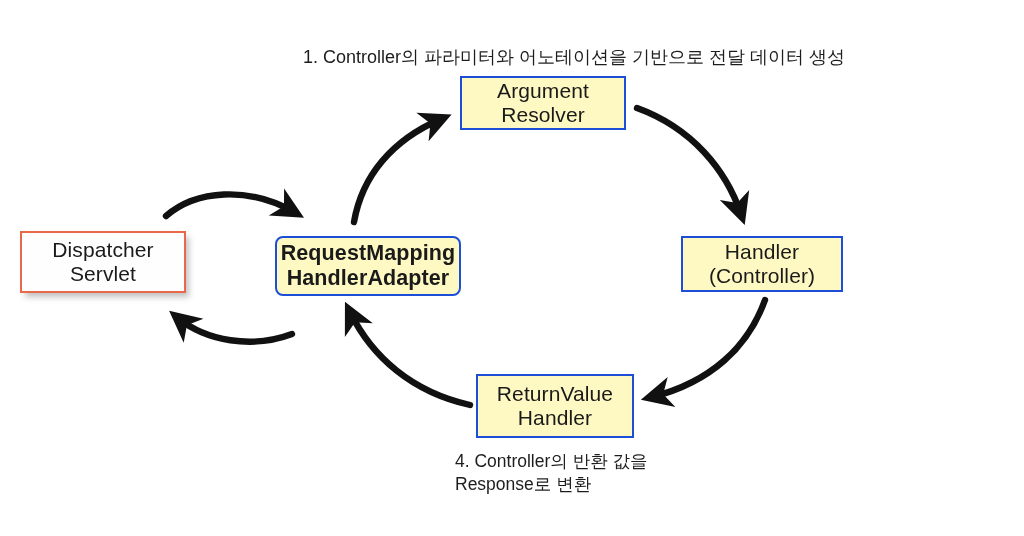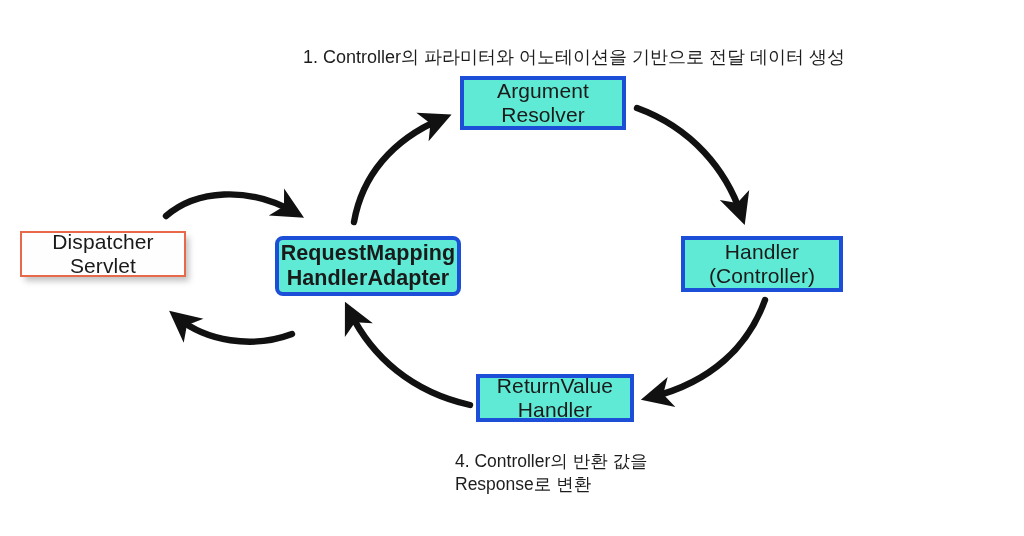--- a/index.html
+++ b/index.html
@@ -24,22 +24,22 @@
     top: 0;
     width: 1024px;
     height: 536px;
     pointer-events: none;
   }
 
   
   .node {
     position: absolute;
     box-sizing: border-box;
-    background: #5eead4;
-    border: 4px solid #1d4ed8;
+    background: #fef9c3;
+    border: 2px solid #1d4ed8;
     display: flex;
     align-items: center;
     justify-content: center;
     text-align: center;
     line-height: 1.16;
     z-index: 3;
   }
   .node .node-text {
     display: block;
     white-space: pre-line;
@@ -93,41 +93,41 @@
       <path d="M 354 222 C 362 176 392 140 441 119"></path>
 
       <path d="M 637 108 C 692 128 726 170 741 214"></path>
 
       <path d="M 765 300 C 748 347 711 382 652 397"></path>
 
       <path d="M 470 405 C 412 392 372 357 350 312"></path>
     </g>
   </svg>
 
-  <div class="node node-accent node-plain" style="left:20px; top:231px; width:166px; height:46px;">
+  <div class="node node-accent node-plain" style="left:20px; top:231px; width:166px; height:62px;">
     <span class="node-text">Dispatcher
 Servlet</span>
   </div>
 
   <div class="node node-bold" style="left:275px; top:236px; width:186px; height:60px;">
     <span class="node-text">RequestMapping
 HandlerAdapter</span>
   </div>
 
   <div class="node node-plain" style="left:460px; top:76px; width:166px; height:54px;">
     <span class="node-text">Argument
 Resolver</span>
   </div>
 
   <div class="node node-plain" style="left:681px; top:236px; width:162px; height:56px;">
     <span class="node-text">Handler
 (Controller)</span>
   </div>
 
-  <div class="node node-plain" style="left:476px; top:374px; width:158px; height:48px;">
+  <div class="node node-plain" style="left:476px; top:374px; width:158px; height:64px;">
     <span class="node-text">ReturnValue
 Handler</span>
   </div>
 
   <div class="label label-top" style="left:303px; top:46px;">1. Controller의 파라미터와 어노테이션을 기반으로 전달 데이터 생성</div>
 
 
 
 
   <div class="label label-bottom" style="left:455px; top:450px;">4. Controller의 반환 값을

